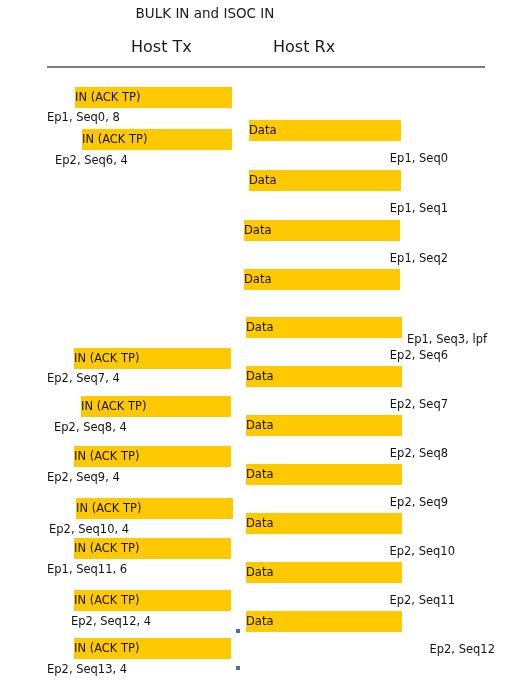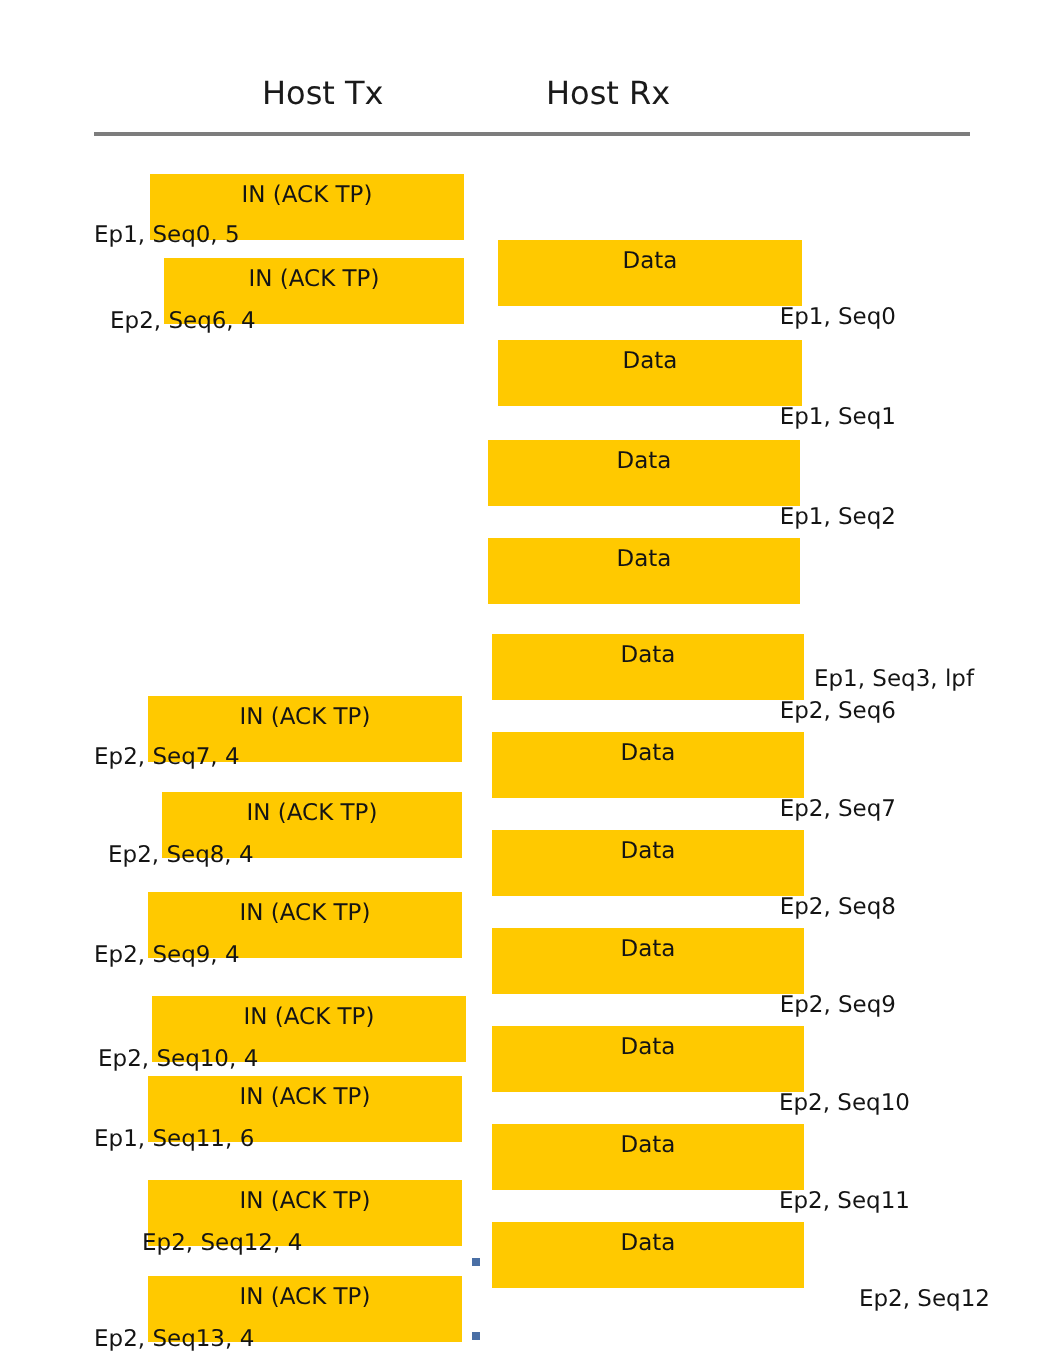--- a/index.html
+++ b/index.html
@@ -41,26 +41,25 @@
   .divider {
     position: absolute;
     left: 47px;
     top: 66px;
     width: 438px;
     height: 2px;
     background: #7d7d7d;
   }
   .pkt {
     position: absolute;
-    height: 33px;
+    height: 21px;
     background: #ffc900;
     color: #141414;
     font-size: 11.5px;
     line-height: 21px;
-    text-align: center;
     white-space: nowrap;
     overflow: hidden;
   }
   .lbl {
     position: absolute;
     font-size: 11.5px;
     color: #141414;
     white-space: nowrap;
     line-height: 14px;
   }
@@ -71,29 +70,30 @@
     width: 4px;
     height: 4px;
     background: #4a6fa5;
   }
 </style>
 </head>
 <body>
 
 <div id="diagram">
 
+  <div class="title">BULK IN and ISOC IN</div>
 
   <div class="col-head tx">Host Tx</div>
   <div class="col-head rx">Host Rx</div>
 
   <div class="divider"></div>
 
   <div id="tx-layer">
       <div class="pkt" style="left: 75px; top: 87px; width: 157px; background: rgb(255, 201, 0);">IN (ACK TP)</div>
-      <div class="lbl left" style="left: 47px; top: 110px;">Ep1, Seq0, 5</div>
+      <div class="lbl left" style="left: 47px; top: 110px;">Ep1, Seq0, 8</div>
       <div class="pkt" style="left: 82px; top: 129px; width: 150px; background: rgb(255, 201, 0);">IN (ACK TP)</div>
       <div class="lbl left" style="left: 55px; top: 153px;">Ep2, Seq6, 4</div>
       <div class="pkt" style="left: 74px; top: 348px; width: 157px; background: rgb(255, 201, 0);">IN (ACK TP)</div>
       <div class="lbl left" style="left: 47px; top: 371px;">Ep2, Seq7, 4</div>
       <div class="pkt" style="left: 81px; top: 396px; width: 150px; background: rgb(255, 201, 0);">IN (ACK TP)</div>
       <div class="lbl left" style="left: 54px; top: 420px;">Ep2, Seq8, 4</div>
       <div class="pkt" style="left: 74px; top: 446px; width: 157px; background: rgb(255, 201, 0);">IN (ACK TP)</div>
       <div class="lbl left" style="left: 47px; top: 470px; text-align: center;">Ep2, Seq9, 4</div>
       <div class="pkt" style="left: 76px; top: 498px; width: 157px; background: rgb(255, 201, 0);">IN (ACK TP)</div>
       <div class="lbl left" style="left: 49px; top: 522px;">Ep2, Seq10, 4</div>

